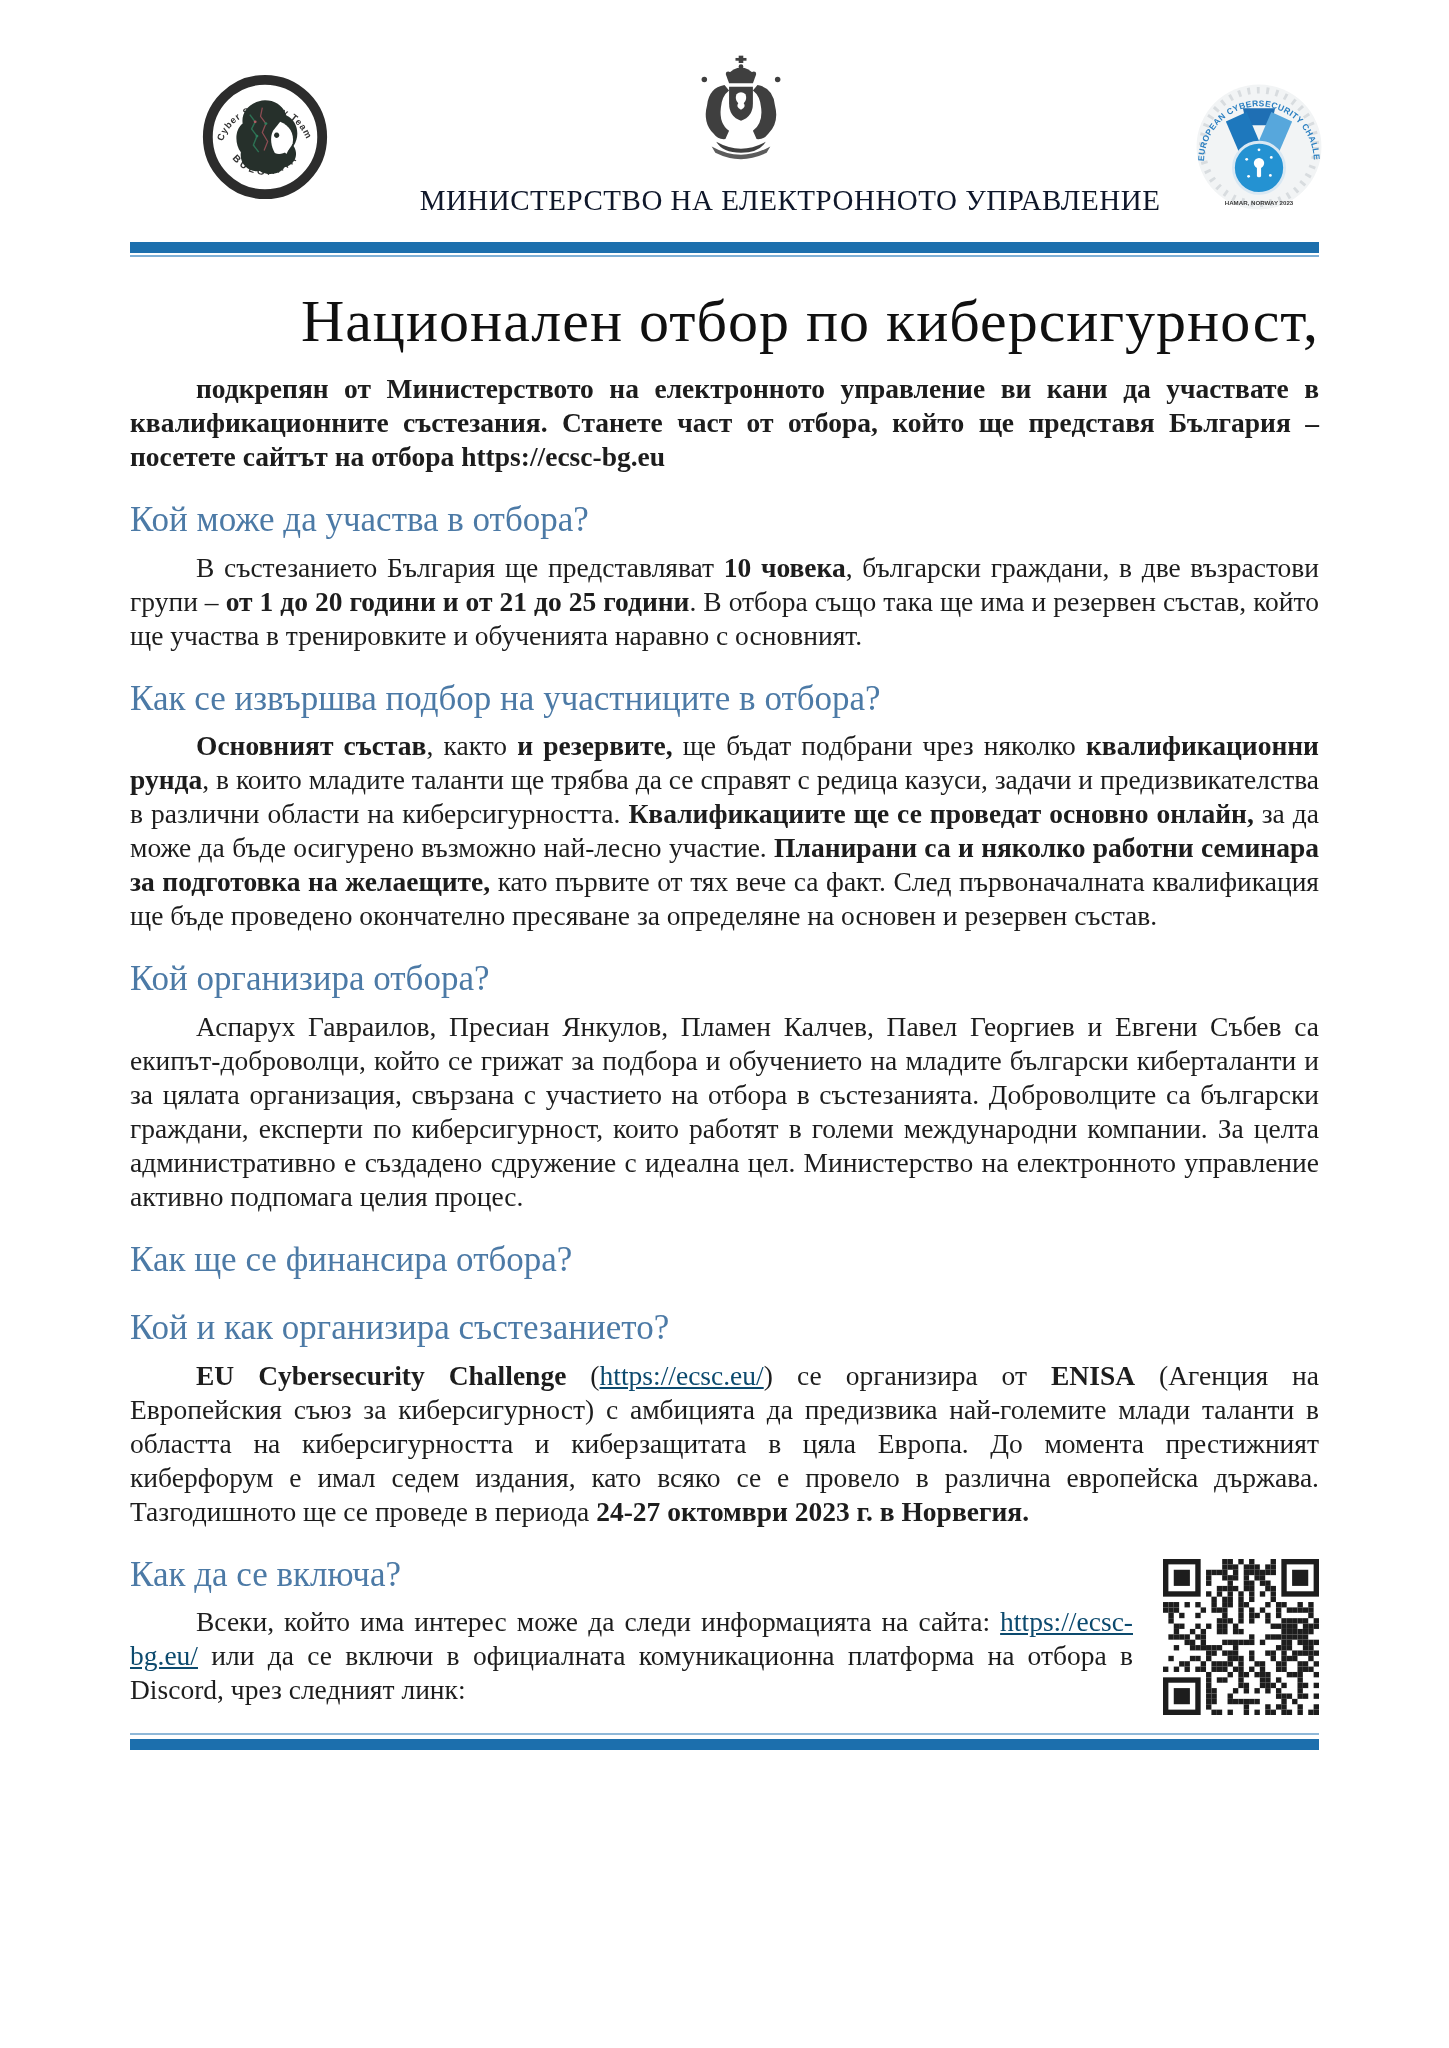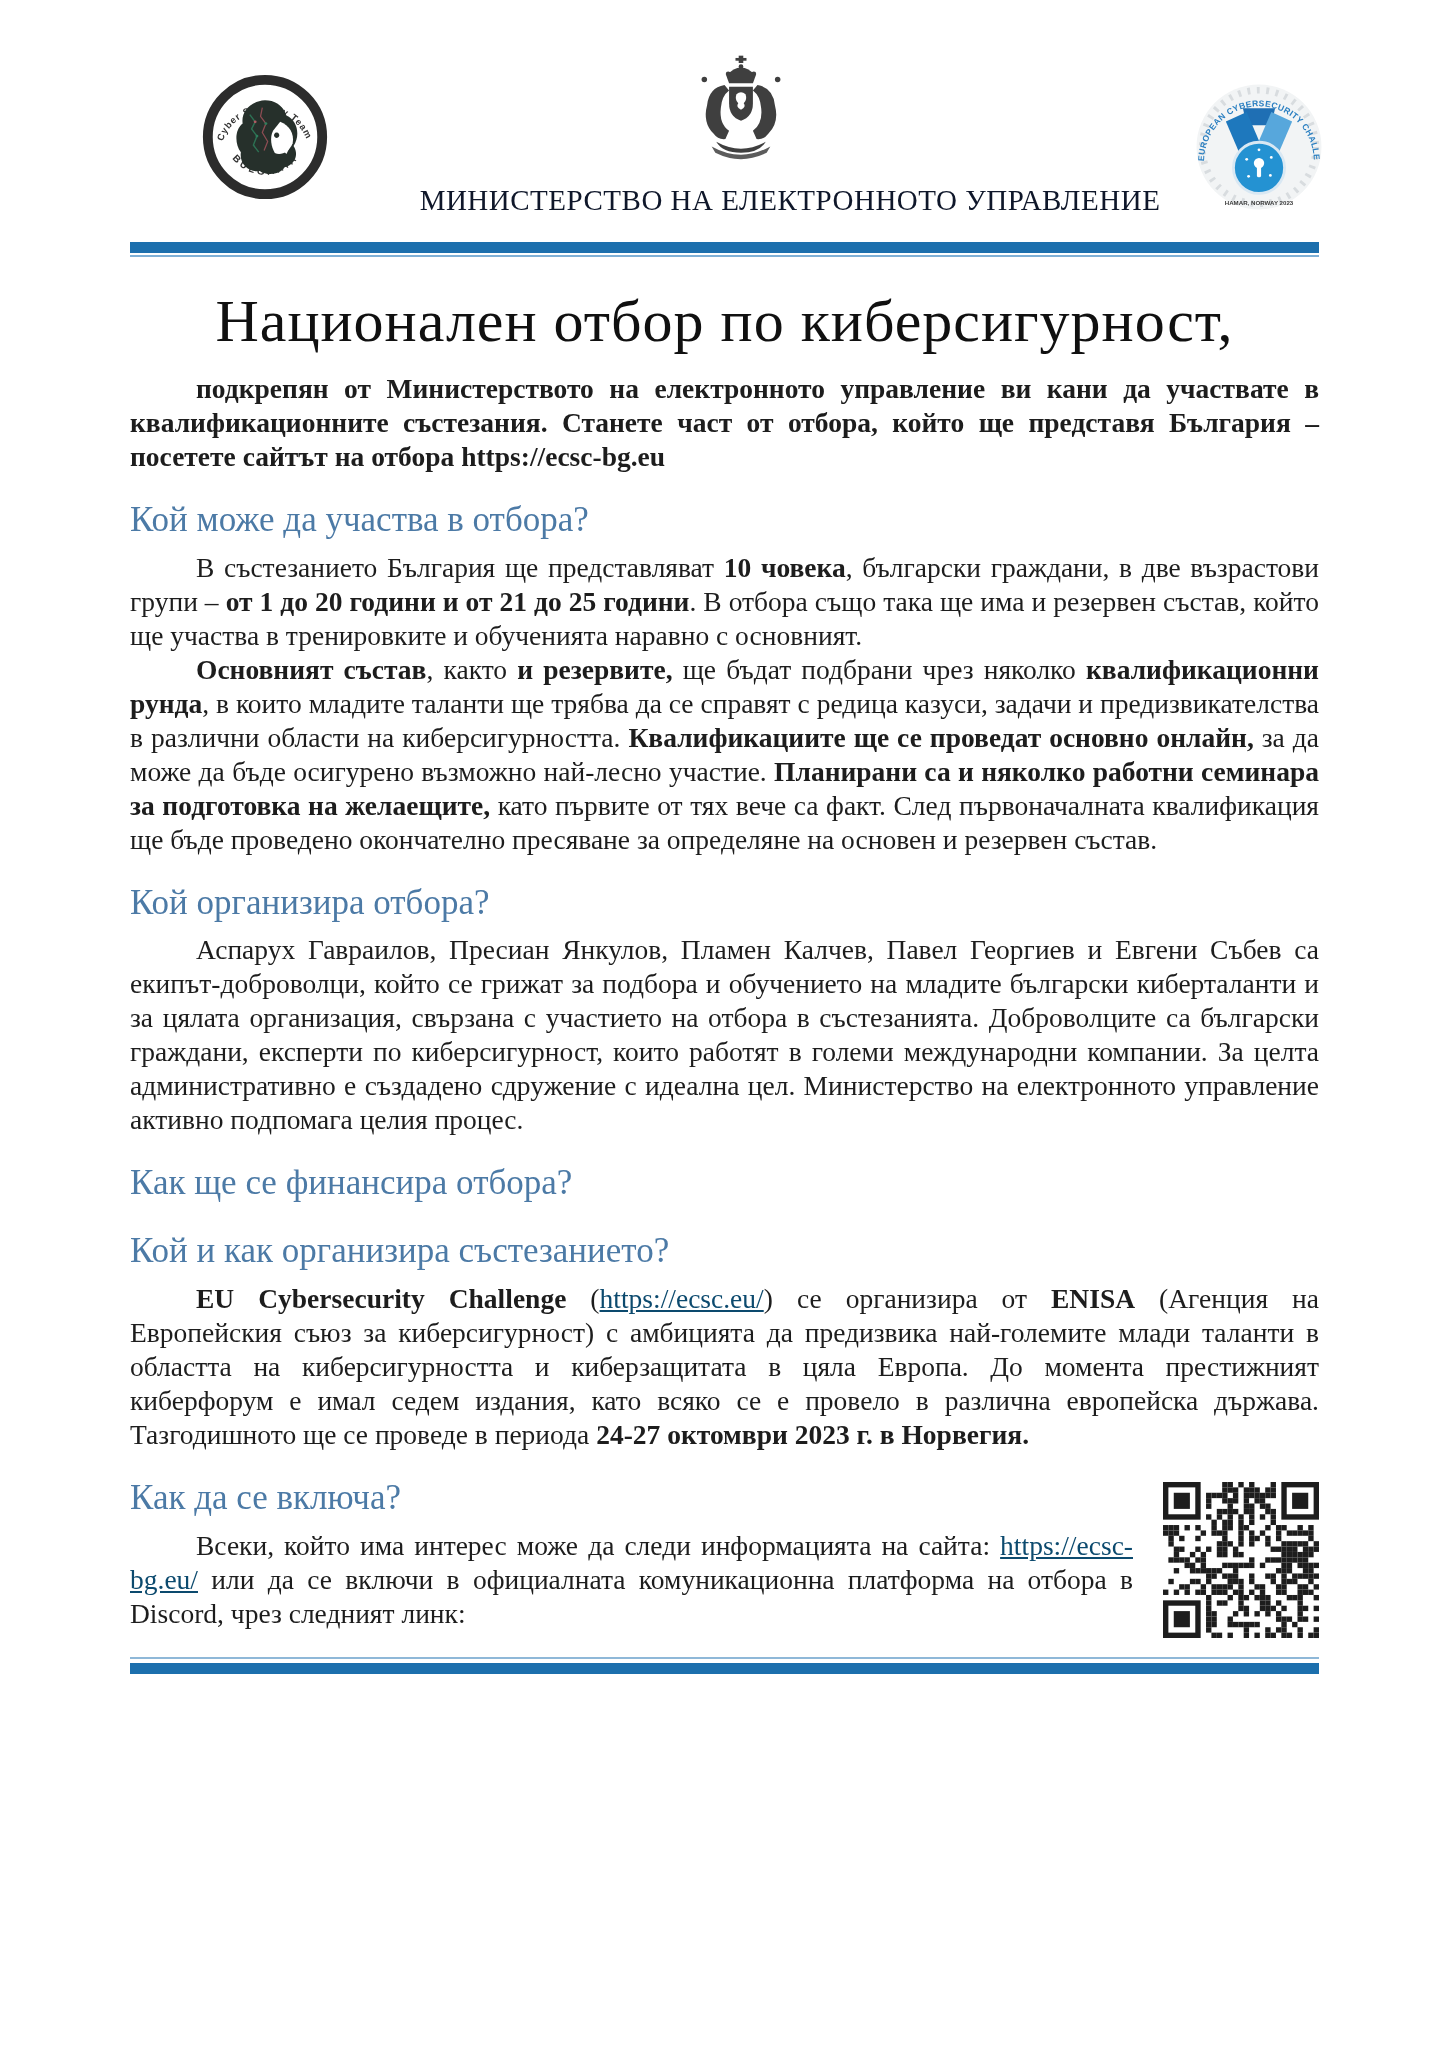--- a/index.html
+++ b/index.html
@@ -32,21 +32,21 @@
   }
   .divider.bottom {
     clear:both;
     margin-top:26px;
     background:linear-gradient(#8fb8d8 0 2px, #ffffff 2px 6px, #1c6fad 6px 17px);
   }
   
   h1.title {
     margin-top:24px; margin-bottom:10px;
     font-size:60px; line-height:1.28; font-weight:400;
-    text-align:center; color:#101010; letter-spacing:1px;
+    text-align:right; color:#101010; letter-spacing:1px;
   }
   p.body, p.intro {
     font-size:27.5px; line-height:34px;
     text-align:justify; text-indent:66px;
   }
   p.intro { margin-top:12px; font-weight:700; text-indent:66px; }
   h2.sec {
     margin-top:24px; margin-bottom:9px;
     font-size:35px; line-height:1.25; font-weight:400;
     color:#4c7aa6;
@@ -147,20 +147,21 @@
 
   <h1 class="title">Национален отбор по киберсигурност,</h1>
   <p class="intro"><span class="b">подкрепян от Министерството на електронното управление ви кани да участвате в квалификационните състезания. Станете част от отбора, който ще представя България – посетете сайтът на отбора https://ecsc-bg.eu</span></p>
 
   <section>
     <h2 class="sec">Кой може да участва в отбора?</h2>
     <p class="body"><span>В състезанието България ще представляват </span><span class="b">10 човека</span><span>, български граждани, в две възрастови групи – </span><span class="b">от 1 до 20 години и от 21 до 25 години</span><span>. В отбора също така ще има и резервен състав, който ще участва в тренировките и обученията наравно с основният.</span></p>
   </section>
 
   <section>
+    <h2 class="sec">Как се извършва подбор на участниците в отбора?</h2>
     <p class="body"><span class="b">Основният състав</span><span>, както </span><span class="b">и резервите,</span><span> ще бъдат подбрани чрез няколко </span><span class="b">квалификационни рунда</span><span>, в които младите таланти ще трябва да се справят с редица казуси, задачи и предизвикателства в различни области на киберсигурността. </span><span class="b">Квалификациите ще се проведат основно онлайн,</span><span> за да може да бъде осигурено възможно най-лесно участие. </span><span class="b">Планирани са и няколко работни семинара за подготовка на желаещите,</span><span> като първите от тях вече са факт. След първоначалната квалификация ще бъде проведено окончателно пресяване за определяне на основен и резервен състав.</span></p>
   </section>
 
   <section>
     <h2 class="sec">Кой организира отбора?</h2>
     <p class="body"><span>Аспарух Гавраилов, Пресиан Янкулов, Пламен Калчев, Павел Георгиев и Евгени Събев са екипът-доброволци, който се грижат за подбора и обучението на младите български киберталанти и за цялата организация, свързана с участието на отбора в състезанията. Доброволците са български граждани, експерти по киберсигурност, които работят в големи международни компании. За целта административно е създадено сдружение с идеална цел. Министерство на електронното управление активно подпомага целия процес.</span></p>
   </section>
 
   <section>
     <h2 class="sec">Как ще се финансира отбора?</h2>

